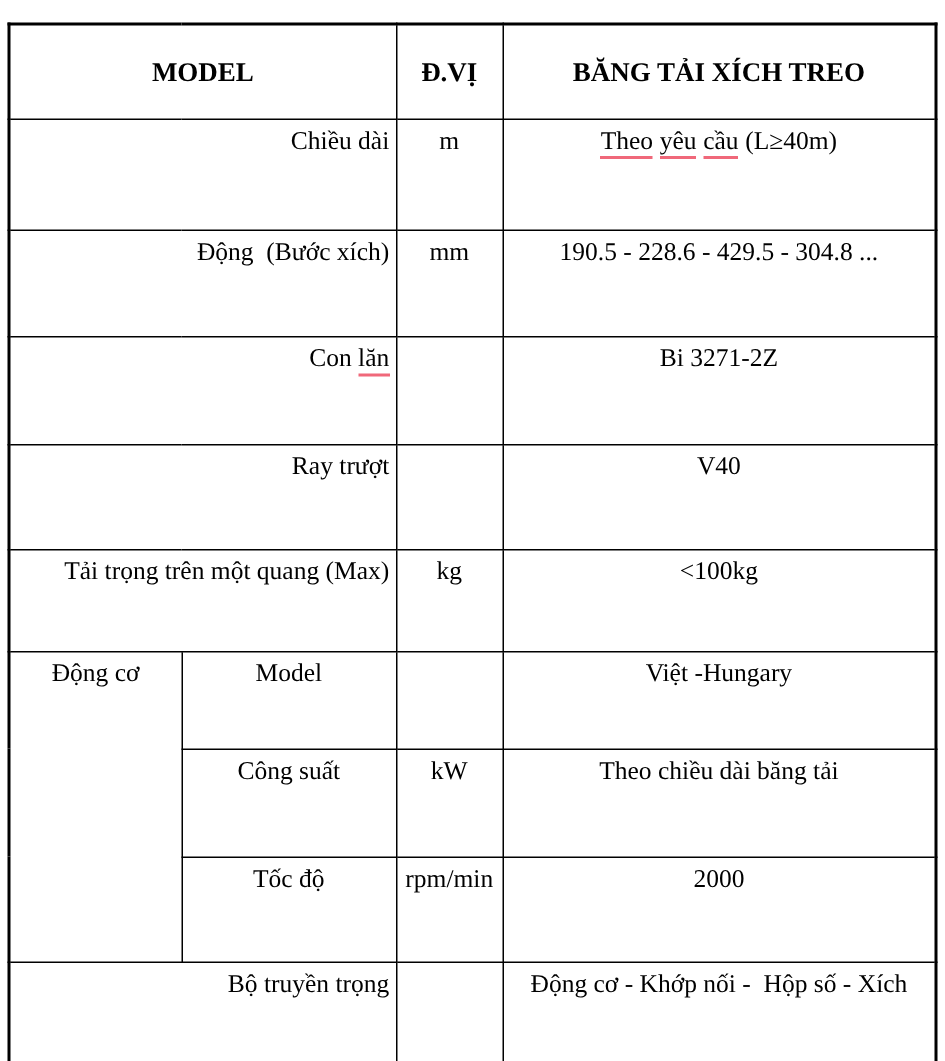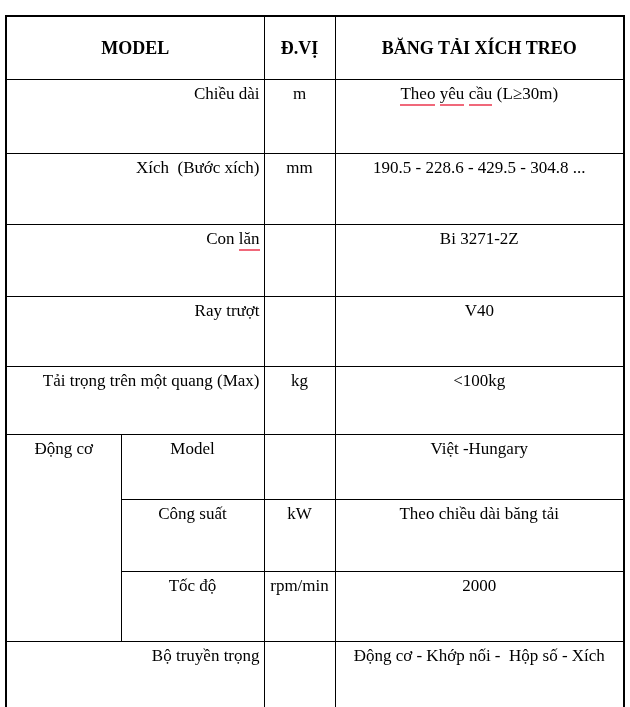--- a/index.html
+++ b/index.html
@@ -64,25 +64,25 @@
   <tbody>
       <tr class="hdr" style="height:63px">
     <td colspan="2">MODEL</td>
     <td>Đ.VỊ</td>
     <td>BĂNG TẢI XÍCH TREO</td>
   </tr>
 
   <tr style="height:74px">
     <td colspan="2" class="l">Chiều dài</td>
     <td class="c">m</td>
-    <td class="c"><span class="miss w">Theo</span><span class="miss w">yêu</span><span class="miss w">cầu</span><span>(L≥30m)</span></td>
+    <td class="c"><span class="miss w">Theo</span><span class="miss w">yêu</span><span class="miss w">cầu</span><span>(L≥40m)</span></td>
   </tr>
 
   <tr style="height:71px">
-    <td colspan="2" class="l">Xích  (Bước xích)</td>
+    <td colspan="2" class="l">Động  (Bước xích)</td>
     <td class="c">mm</td>
     <td class="c">190.5 - 228.6 - 429.5 - 304.8 ...</td>
   </tr>
 
   <tr style="height:72px">
     <td colspan="2" class="l"><span>Con </span><span class="miss">lăn</span></td>
     <td class="c"></td>
     <td class="c">Bi 3271-2Z</td>
   </tr>
 

